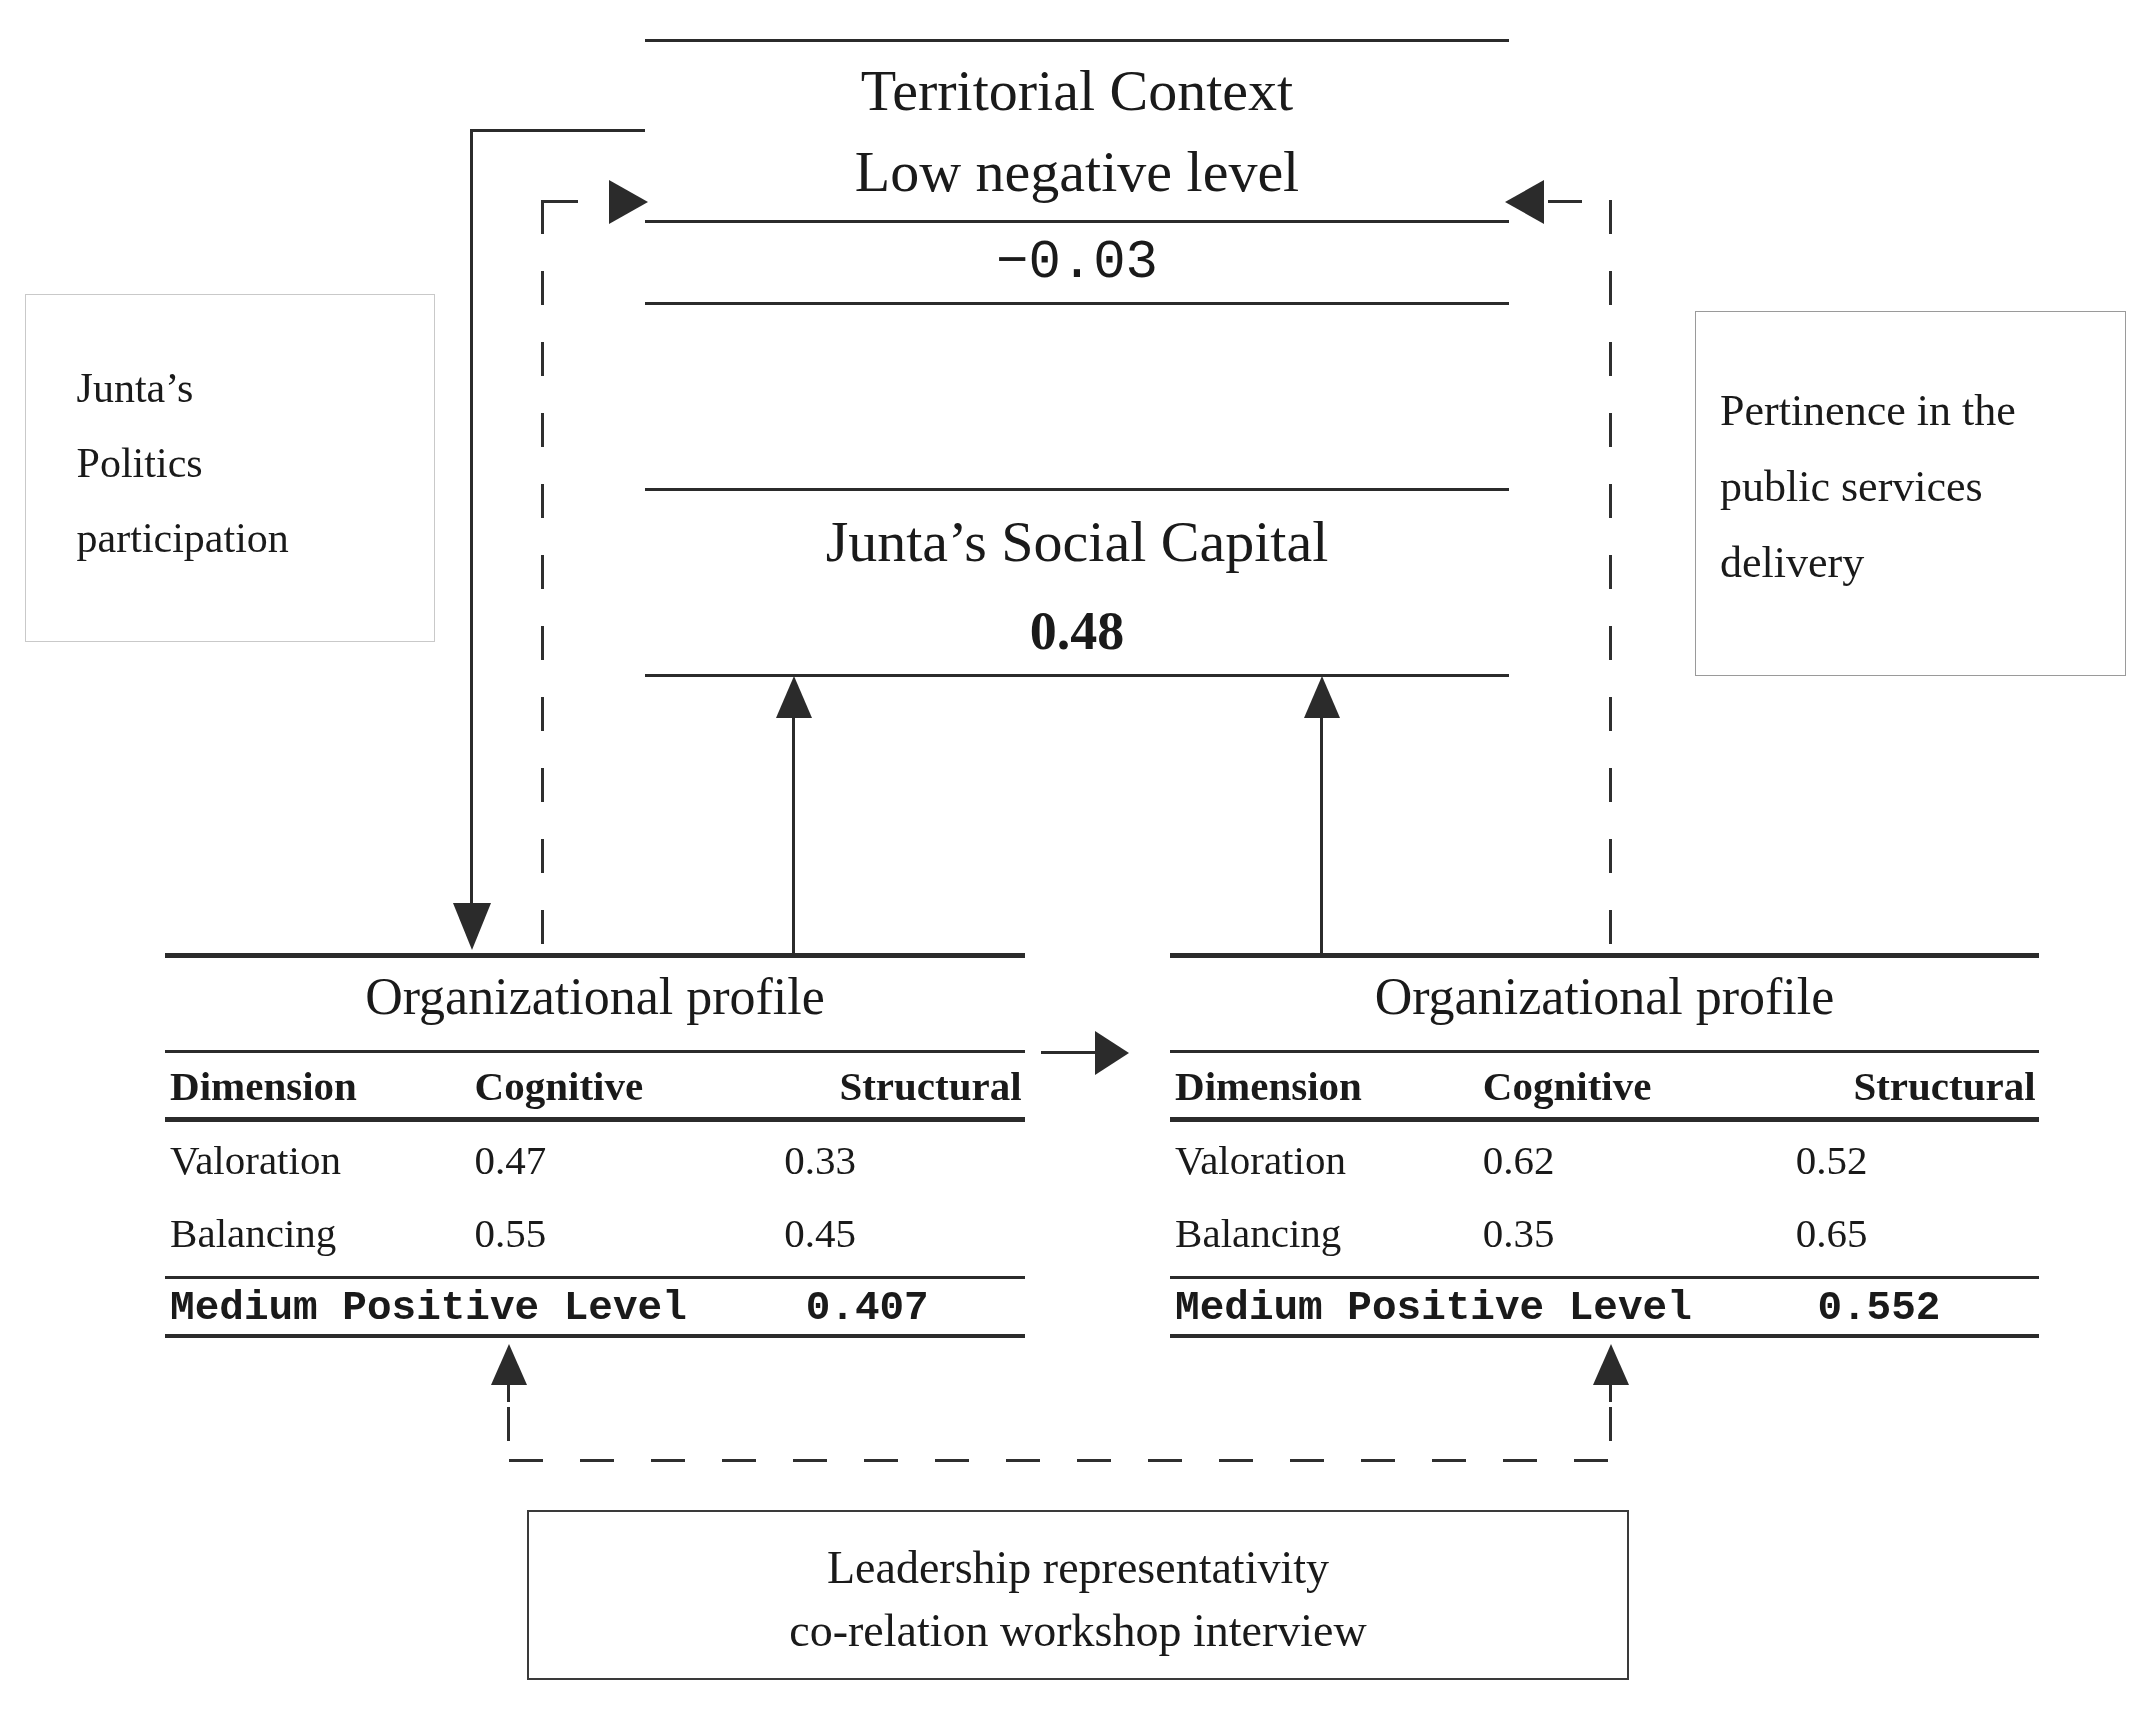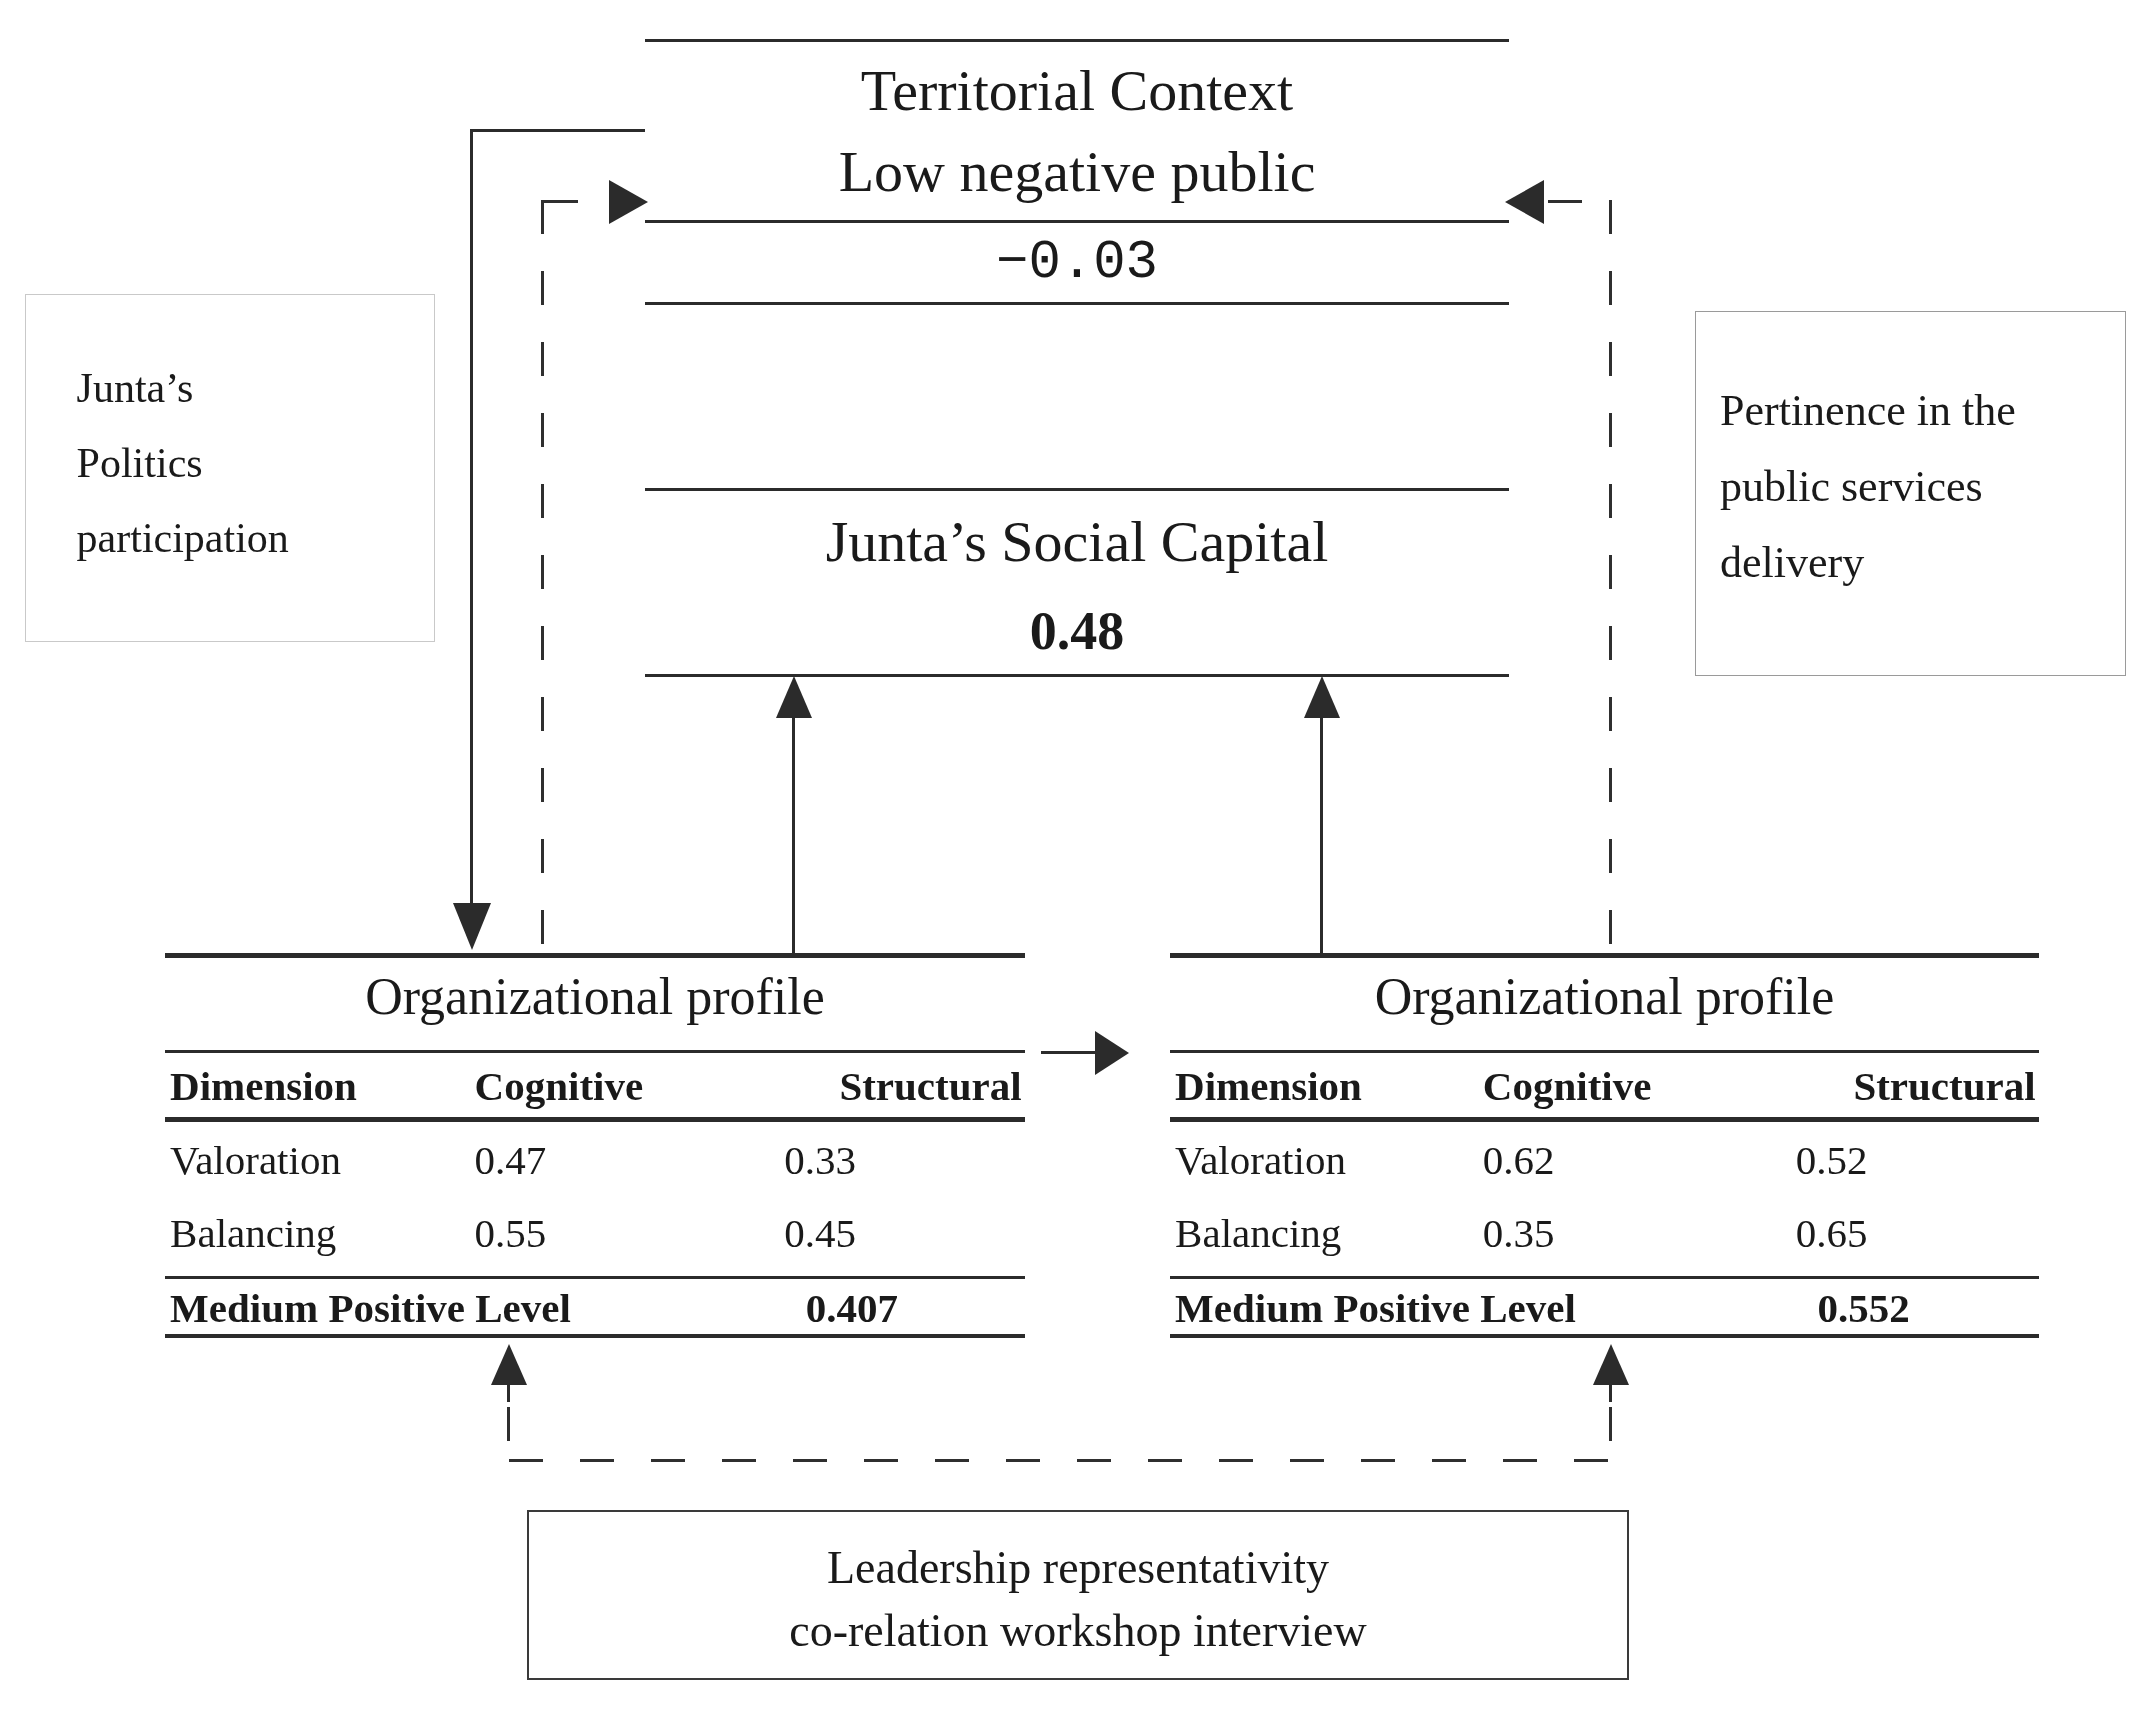--- a/index.html
+++ b/index.html
@@ -22,33 +22,33 @@
   .notebox{position:absolute;background:#ffffff;}
   .notetext{font-size:42px;line-height:75px;}
   .tbl{position:absolute;}
   .tbl .rule{position:absolute;left:0;right:0;background:#2b2b2b;}
   .trow{position:absolute;left:0;right:0;display:flex;align-items:center;font-size:41px;}
   .c1{width:36%;padding-left:5.1px;box-sizing:border-box;}
   .c2{width:36%;}
   .c3{width:28%;}
   .hdr{font-weight:bold;}
   .hdr .c3{text-align:right;padding-right:3.4px;box-sizing:border-box;}
-  .sumrow{font-weight:bold;}
+  .sumrow{font-weight:bold;font-family:Liberation Mono, monospace;}
   .sumrow .lbl{width:64%;padding-left:5.1px;box-sizing:border-box;}
   .sumrow .val{width:36%;padding-left:10.5%;box-sizing:border-box;}
   .bigbox-title{font-size:52px;}
 </style>
 </head>
 <body>
 
 <div id="canvas">
 
   <div class="hline" style="left:645px;top:39px;width:864px;"></div>
   <div class="ctext boxtitle" style="left:645px;top:53px;width:864px;">Territorial Context</div>
-  <div class="ctext boxtitle" style="left:645px;top:134px;width:864px;">Low negative public</div>
+  <div class="ctext boxtitle" style="left:645px;top:134px;width:864px;">Low negative level</div>
   <div class="hline" style="left:645px;top:220px;width:864px;"></div>
   <div class="ctext boxvalue" style="left:645px;top:225px;width:864px;font-family:Liberation Mono, monospace;">−0.03</div>
   <div class="hline" style="left:645px;top:302px;width:864px;"></div>
 
   <div class="hline" style="left:645px;top:488px;width:864px;"></div>
   <div class="ctext boxtitle" style="left:645px;top:504px;width:864px;">Junta’s Social Capital</div>
   <div class="ctext boxvalue" style="left:645px;top:593px;width:864px;font-weight:bold;">0.48</div>
   <div class="hline" style="left:645px;top:674px;width:864px;"></div>
 
   <div class="notebox" style="left:24.6px;top:294px;width:408px;height:346px;border:1.7px solid #c9c9c9;">

